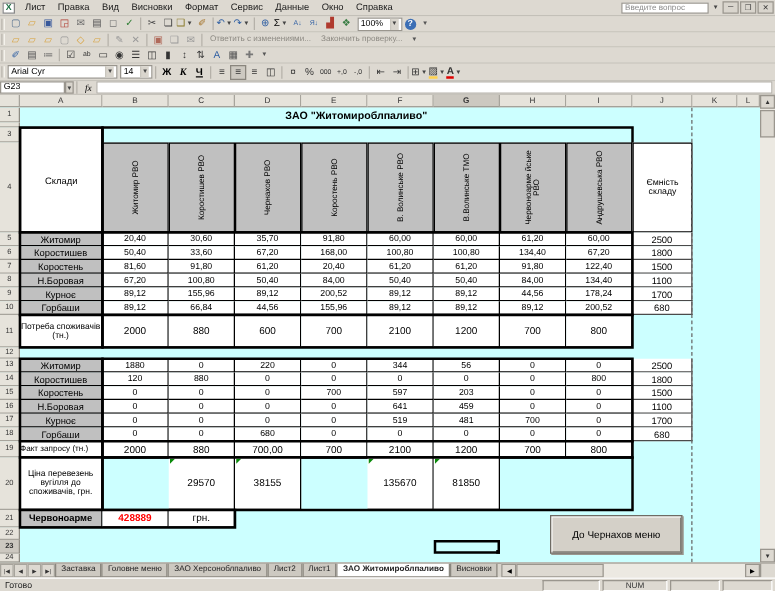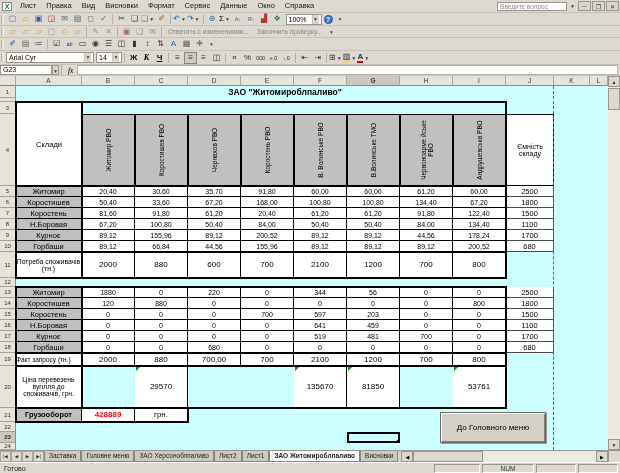--- a/index.html
+++ b/index.html
@@ -606,34 +606,34 @@
       <div class="cell br" style="left: 188px; top: 267px; width: 53px; height: 13px; font-size: 8px;">700,00</div>
       <div class="cell br" style="left: 241px; top: 267px; width: 53px; height: 13px; font-size: 8px;">700</div>
       <div class="cell br" style="left: 294px; top: 267px; width: 53px; height: 13px; font-size: 8px;">2100</div>
       <div class="cell br" style="left: 347px; top: 267px; width: 53px; height: 13px; font-size: 8px;">1200</div>
       <div class="cell br" style="left: 400px; top: 267px; width: 53px; height: 13px; font-size: 8px;">700</div>
       <div class="cell br" style="left: 453px; top: 267px; width: 53px; height: 13px; font-size: 8px;">800</div>
       <div class="heavy" style="left: 15px; top: 266px; width: 68px; height: 15px;"></div>
       <div class="heavy" style="left: 81px; top: 266px; width: 426px; height: 15px;"></div>
       <div class="cell br " style="left: 16px; top: 280px; width: 66px; height: 42px; font-size: 6.8px; text-align: center;">Ціна перевезень вугілля до споживачів, грн.</div>
       <div class="cell br" style="left: 135px; top: 280px; width: 53px; height: 42px; font-size: 8px;">29570<div class="tri"></div></div>
+      <div class="cell br" style="left: 188px; top: 280px; width: 53px; height: 42px; font-size: 8px;">38155<div class="tri"></div></div>
       <div class="cell br" style="left: 294px; top: 280px; width: 53px; height: 42px; font-size: 8px;">135670<div class="tri"></div></div>
       <div class="cell br" style="left: 347px; top: 280px; width: 53px; height: 42px; font-size: 8px;">81850<div class="tri"></div></div>
-      <div class="cell br" style="left: 453px; top: 280px; width: 53px; height: 42px; font-size: 8px;">53761<div class="tri"></div></div>
       <div class="heavy" style="left: 15px; top: 279px; width: 68px; height: 44px;"></div>
       <div class="heavy" style="left: 81px; top: 279px; width: 426px; height: 44px;"></div>
-      <div class="cell gray br" style="left: 16px; top: 322px; width: 66px; height: 14px; font-weight: bold;">Грузооборот</div>
+      <div class="cell gray br" style="left: 16px; top: 322px; width: 66px; height: 14px; font-weight: bold;">Червоноарме</div>
       <div class="cell br" style="left: 82px; top: 322px; width: 53px; height: 14px; font-size: 8px; color: rgb(255, 0, 0); font-weight: bold;">428889</div>
       <div class="cell br" style="left: 135px; top: 322px; width: 53px; height: 14px; font-size: 8px;">грн.</div>
       <div class="heavy" style="left: 15px; top: 321px; width: 174px; height: 16px;"></div>
       <div class="dashline" style="left: 553px;"></div>
       <div class="activecell" style="left: 347px; top: 346px; width: 53px; height: 11px;">
         <div class="fillhandle"></div>
       </div>
-      <div class="menu-btn" style="left: 440px; top: 326px; width: 106px; height: 31px;">До Головного меню</div>
+      <div class="menu-btn" style="left: 440px; top: 326px; width: 106px; height: 31px;">До Чернахов меню</div>
     </div>
 
   <div class="vscroll">
     <div class="sbtn" style="top:0">▲</div>
     <div class="vthumb"></div>
     <div class="sbtn" style="top:363px">▼</div>
   </div>
 
   <div class="tabbar" id="tabbar">
       <div class="tnav">|◀</div>

